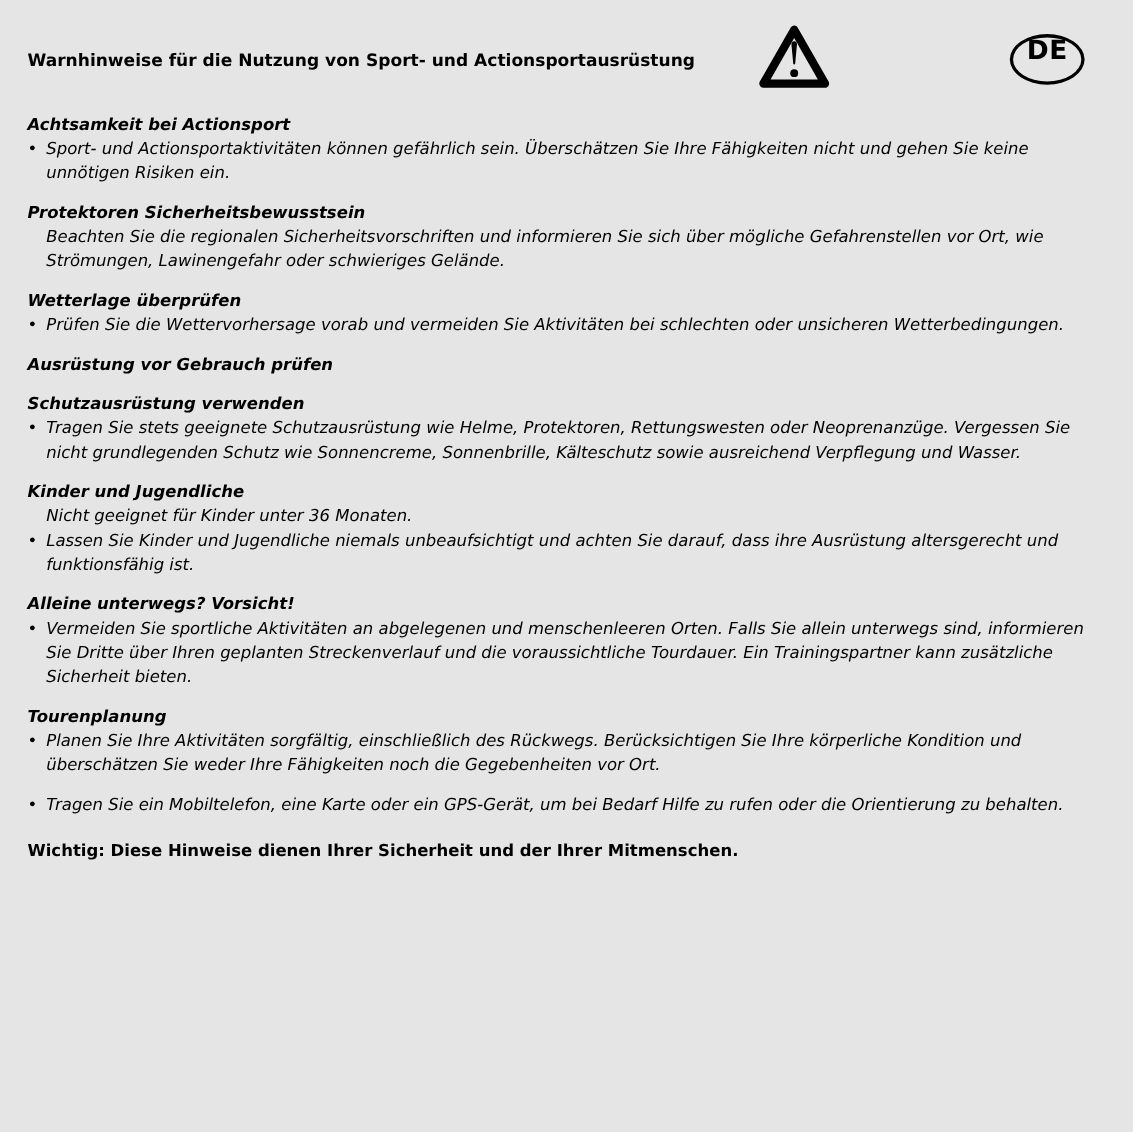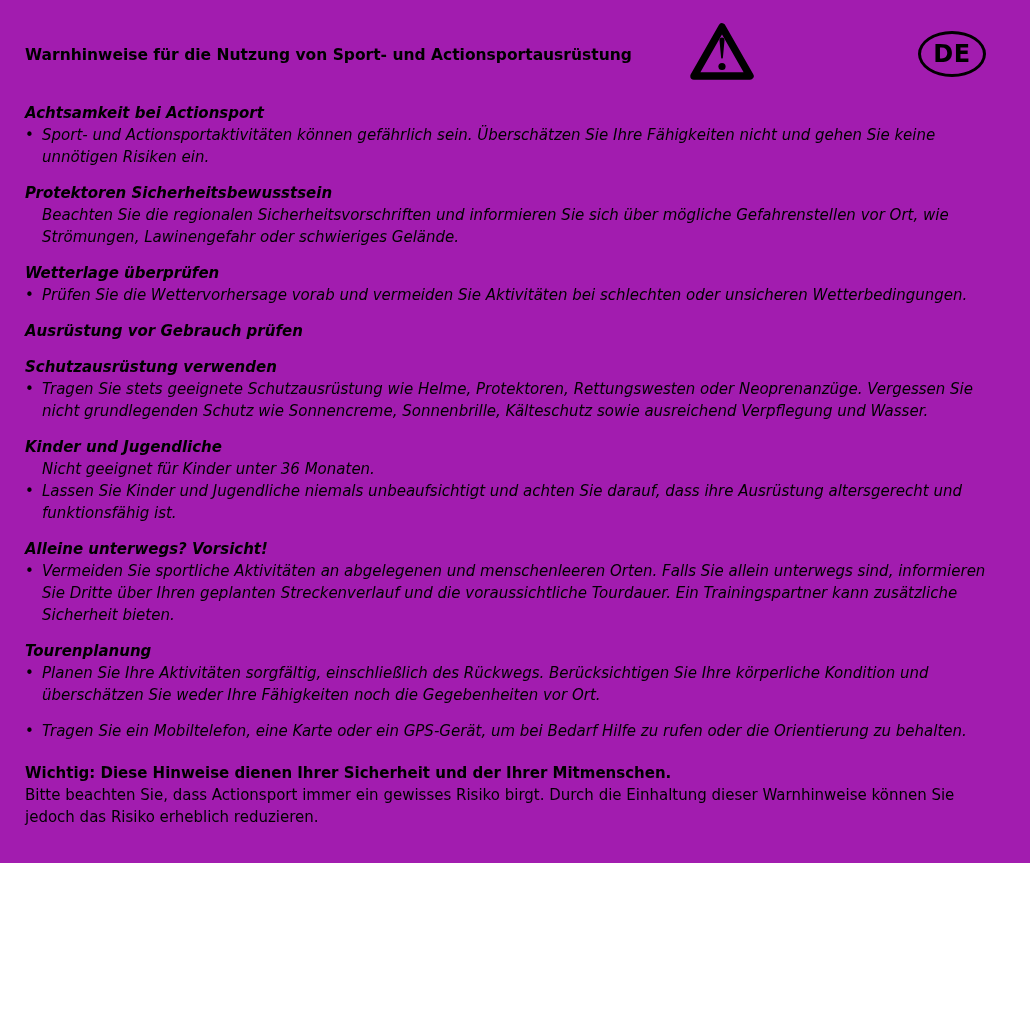--- a/index.html
+++ b/index.html
@@ -5,22 +5,22 @@
   html, body {
     margin: 0;
     padding: 0;
     background: #ffffff;
     color: #000000;
     font-family: "DejaVu Sans", "Liberation Sans", sans-serif;
   }
   .page {
     position: relative;
     width: 1030px;
-    height: 863px;
-    background: #a21caf;
+    height: 1029px;
+    background: #e5e5e5;
     overflow: hidden;
     font-size: 15px;
     line-height: 22px;
   }
   .doc-title {
     position: absolute;
     left: 25px;
     top: 44px;
     font-weight: bold;
     font-size: 15.5px;
@@ -36,21 +36,20 @@
   .de-badge {
     position: absolute;
     left: 918px;
     top: 31px;
     width: 68px;
     height: 46px;
     box-sizing: border-box;
     border: 3.5px solid #000000;
     border-radius: 50%;
     display: flex;
-    align-items: center;
     justify-content: center;
     font-weight: bold;
     font-size: 24px;
     letter-spacing: 0.5px;
     line-height: 1;
   }
   .content {
     position: absolute;
     left: 25px;
     top: 102px;
@@ -154,17 +153,16 @@
 
     <div class="section">
       <div class="item">
         <span class="marker">•</span>
         <span class="itext">Tragen Sie ein Mobiltelefon, eine Karte oder ein GPS-Gerät, um bei Bedarf Hilfe zu rufen oder die Orientierung zu behalten.</span>
       </div>
     </div>
 
     <div class="footer">
       <div class="footer-bold">Wichtig: Diese Hinweise dienen Ihrer Sicherheit und der Ihrer Mitmenschen.</div>
-      <div>Bitte beachten Sie, dass Actionsport immer ein gewisses Risiko birgt. Durch die Einhaltung dieser Warnhinweise können Sie jedoch das Risiko erheblich reduzieren.</div>
     </div>
 
   </div>
 </div>
 
 </body></html>

